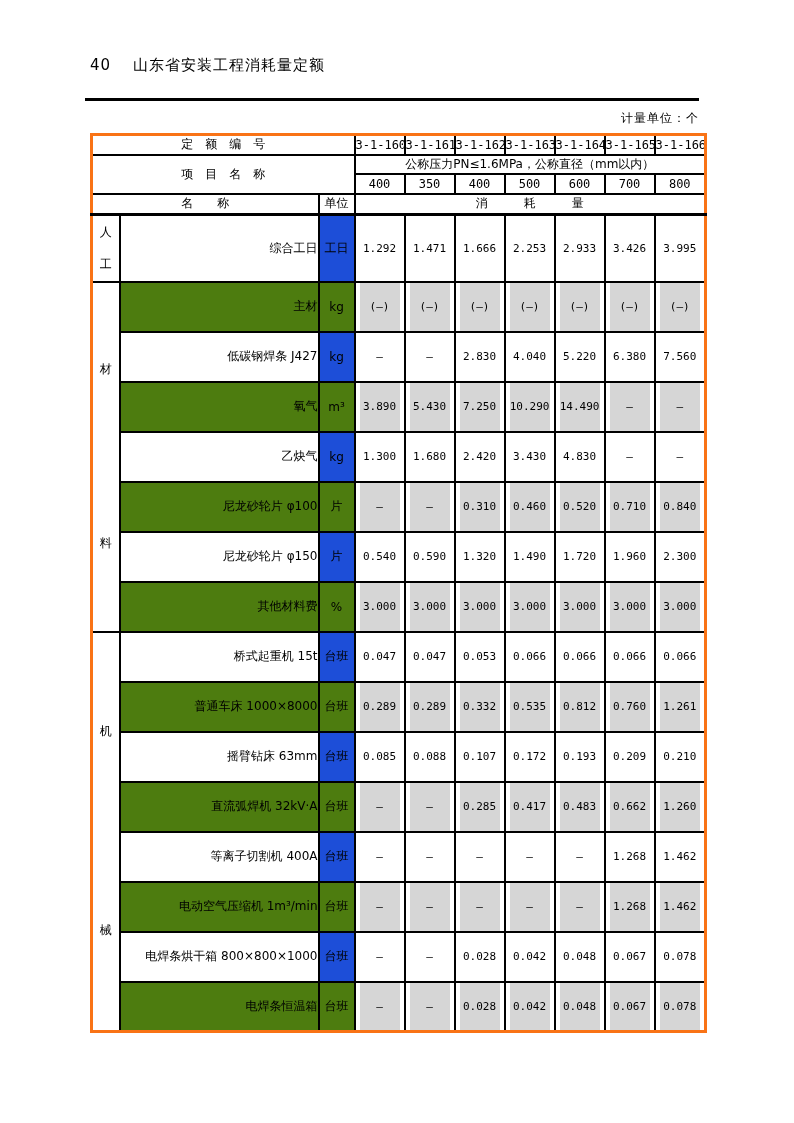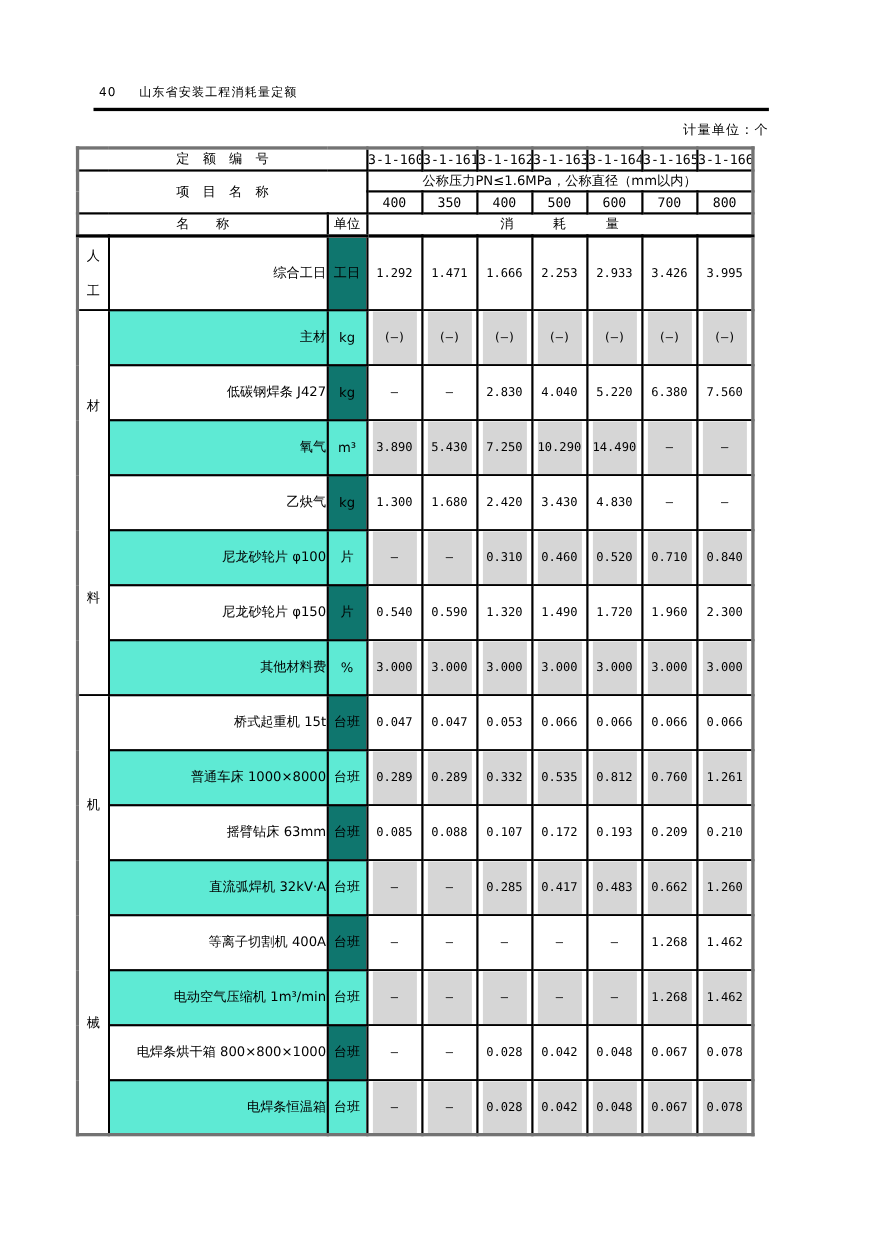--- a/index.html
+++ b/index.html
@@ -3,53 +3,53 @@
 <meta charset="utf-8">
 <style>
   * { margin:0; padding:0; box-sizing:border-box; }
   html,body { background:#888; }
   .page {
     position:relative; width:794px; height:1123px; background:#fff;
     margin:0 auto; font-family:"DejaVu Sans", sans-serif; color:#000;
     overflow:hidden;
   }
   .doc-header {
-    position:absolute; left:90px; top:76px; font-size:11px;
+    position:absolute; left:90px; top:56px; font-size:15px;
     letter-spacing:1px; white-space:nowrap;
   }
   .doc-header .pageno { margin-right:16px; }
   .header-rule {
     position:absolute; left:85px; top:98px; width:614px; height:3px; background:#000;
   }
   .unit-note {
     position:absolute; top:110px; right:95px; font-size:12px; letter-spacing:1px;text-align:center;
   }
   table.quota {
-    position:absolute; left:69px; top:133px; width:614px;
+    position:absolute; left:90px; top:133px; width:614px;
     border-collapse:collapse; table-layout:fixed;
-    border:3px solid #737373;
+    border:3px solid #f97316;
   }
   table.quota td {
     border:2px solid #000; font-size:12px; vertical-align:middle;
     overflow:hidden; white-space:nowrap;
   }
   tr.h20 { height:20px; } tr.h19 { height:19px; } tr.h21 { height:21px; }
   tr.sec-labor { height:67px; }
   tr.sec-row { height:50px; }
   td.center { text-align:center; }
   td.code { font-family:"DejaVu Sans Mono", monospace; font-size:11px; }
   tr.thickb td { border-bottom-width:3px; }
   td.group-cell { position:relative; background:#fff; }
   .group-inner {
     position:absolute; inset:0; display:flex; flex-direction:column;
     justify-content:space-around; align-items:center; font-size:12px;
   }
   td.name-cell { text-align:right; padding-left:8px; background:#fff; }
-  td.unit-cell { text-align:center; background:#0f766e; }
-  td.name-cell.shaded, td.unit-cell.shaded { background:#5eead4;margin-top:24px; }
+  td.unit-cell { text-align:center; background:#1d4ed8; }
+  td.name-cell.shaded, td.unit-cell.shaded { background:#4d7c0f;margin-top:24px; }
   td.value-cell { position:relative; padding:0; background:#fff; }
   .v {
     position:absolute; top:0; bottom:0; left:4px; right:4px;
     display:flex; align-items:center; justify-content:center;
     font-family:"DejaVu Sans Mono", monospace; font-size:11px;
   }
   .v.shaded-fill { background:#d6d6d6; }
 </style>
 </head>
 <body>

